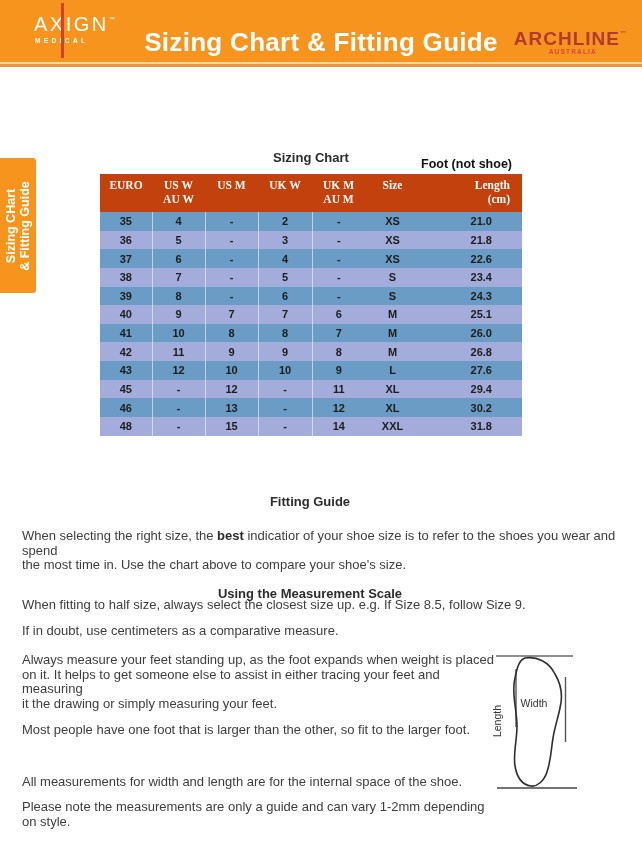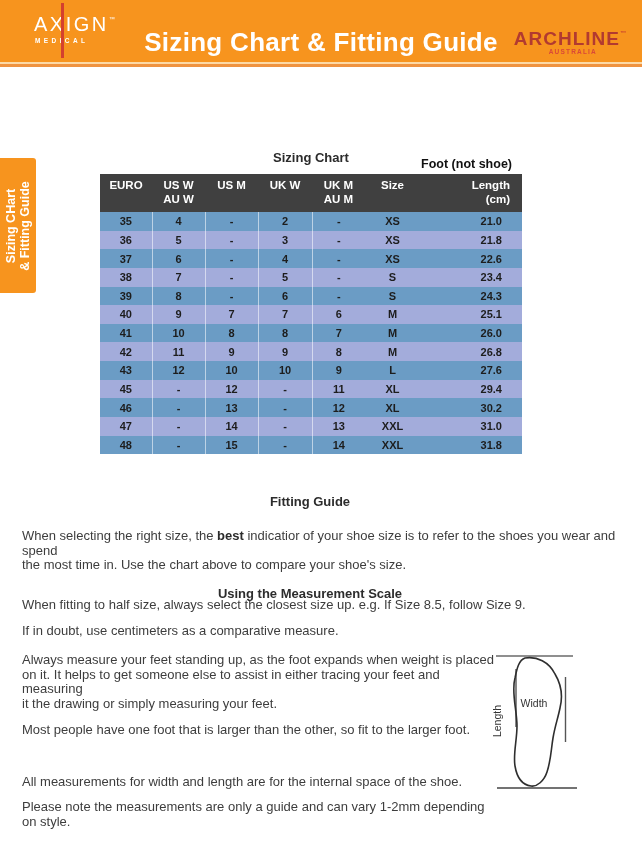--- a/index.html
+++ b/index.html
@@ -28,24 +28,24 @@
   .side-tab{position:absolute;left:0;top:158px;width:36px;height:135px;background:#f7941e;border-radius:0 3px 3px 0;}
   .side-tab-text{position:absolute;width:135px;height:36px;left:50%;top:50%;transform:translate(-50%,-50%) rotate(-90deg);display:flex;flex-direction:column;justify-content:center;text-align:center;color:#fff;font-size:12.5px;font-weight:bold;line-height:14px;}
 
   
   .chart-title{position:absolute;left:100px;width:422px;top:150px;text-align:center;font-size:13px;font-weight:bold;color:#2b2b2b;}
   .foot-note{position:absolute;right:130px;top:157px;font-size:12.5px;font-weight:bold;color:#111;}
 
   
   .sizing-table{position:absolute;left:100px;top:174px;}
   table{border-collapse:collapse;table-layout:fixed;width:422px;}
-  th{background:#404040;color:#fff;font-size:11.5px;font-weight:bold;vertical-align:top;padding-top:5px;height:32px;line-height:13.5px;white-space:pre-line;text-align:center;}
+  th{background:#c2410c;color:#fff;font-size:11.5px;font-weight:bold;vertical-align:top;padding-top:5px;height:32px;line-height:13.5px;white-space:pre-line;text-align:center;font-family:Liberation Serif, serif;}
   th:last-child{text-align:right;padding-right:12px;}
   td{height:18.64px;font-size:11px;font-weight:bold;color:#1d1d1d;text-align:center;padding:0;}
-  td:last-child{text-align:right;padding-right:20px;}
+  td:last-child{text-align:right;padding-right:30px;}
   tbody tr:nth-child(odd){background:#6b9cc5;}
   tbody tr:nth-child(even){background:#a3acdb;}
   tbody td:nth-child(-n+4){border-right:1px solid rgba(255,255,255,0.55);}
 
   
   .h-center{position:absolute;left:0;width:620px;text-align:center;font-size:13px;font-weight:bold;color:#2c2c2c;}
   .para{position:absolute;left:22px;width:600px;font-size:13px;line-height:14.5px;color:#3d3d3d;white-space:pre-line;}
   .para .b{font-weight:bold;color:#2b2b2b;}
   .para.narrow{width:480px;}
 
@@ -202,29 +202,20 @@
           <tr>
             <td>46</td>
             <td>-</td>
             <td>13</td>
             <td>-</td>
             <td>12</td>
             <td>XL</td>
             <td>30.2</td>
           </tr>
           <tr>
-            <td>47</td>
-            <td>-</td>
-            <td>14</td>
-            <td>-</td>
-            <td>13</td>
-            <td>XXL</td>
-            <td>31.0</td>
-          </tr>
-          <tr>
             <td>48</td>
             <td>-</td>
             <td>15</td>
             <td>-</td>
             <td>14</td>
             <td>XXL</td>
             <td>31.8</td>
           </tr>
         </tbody>
     </table>

